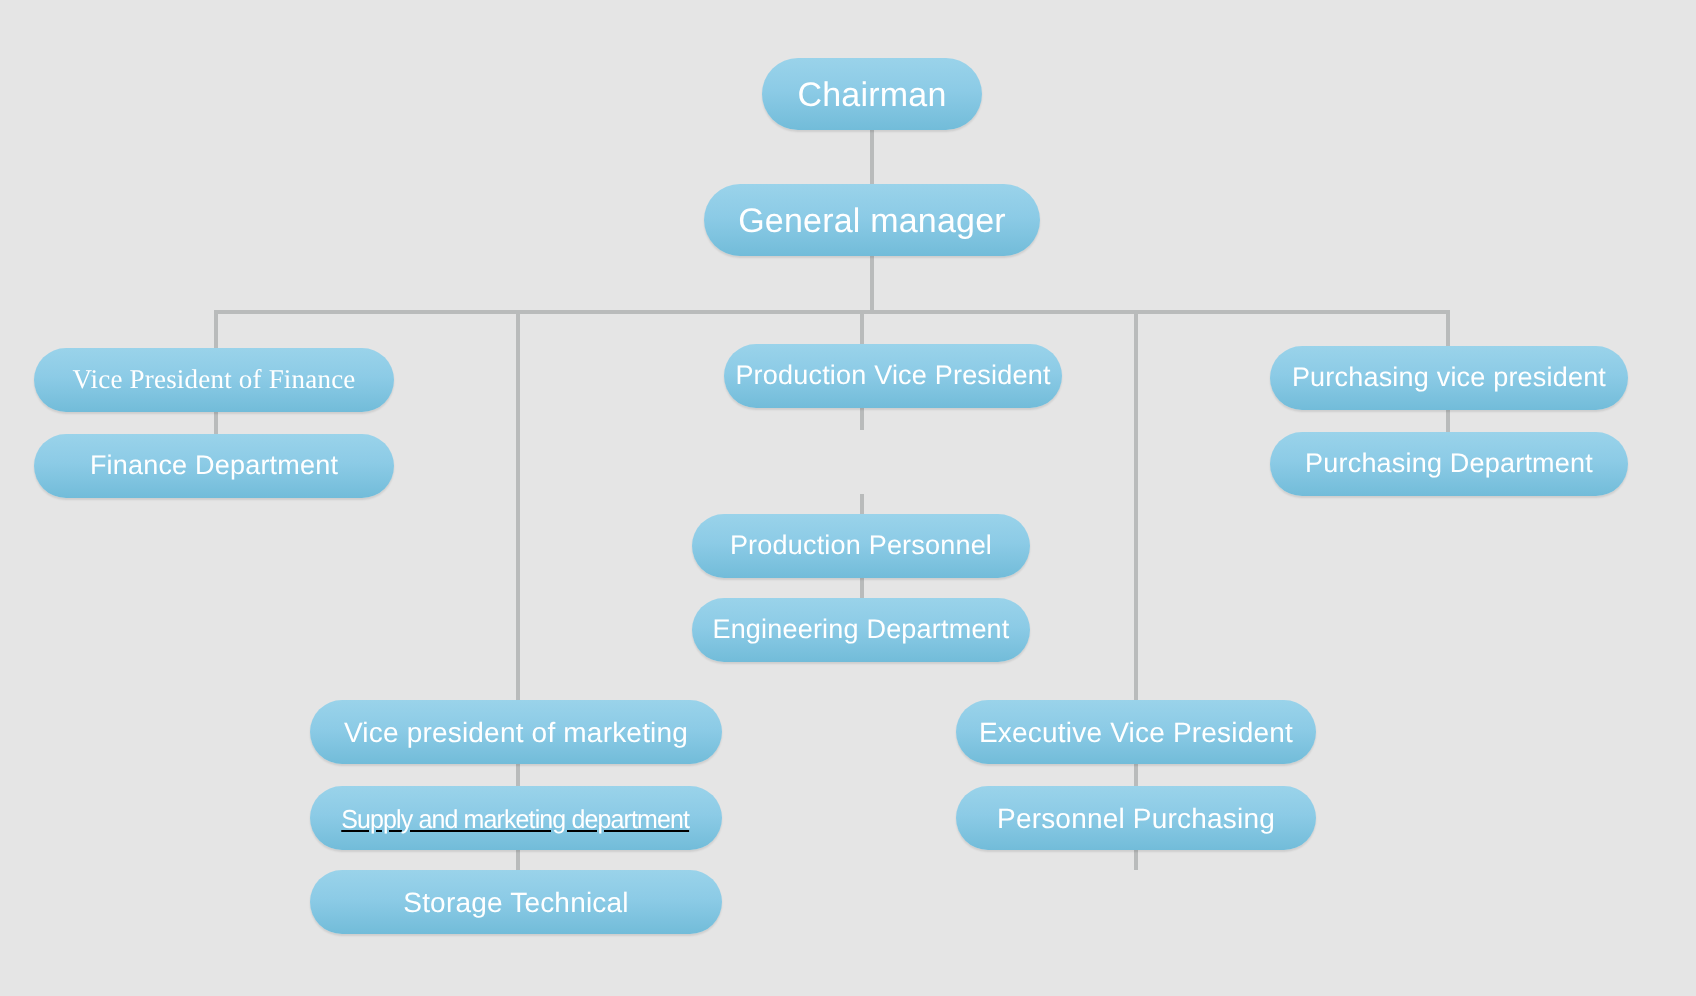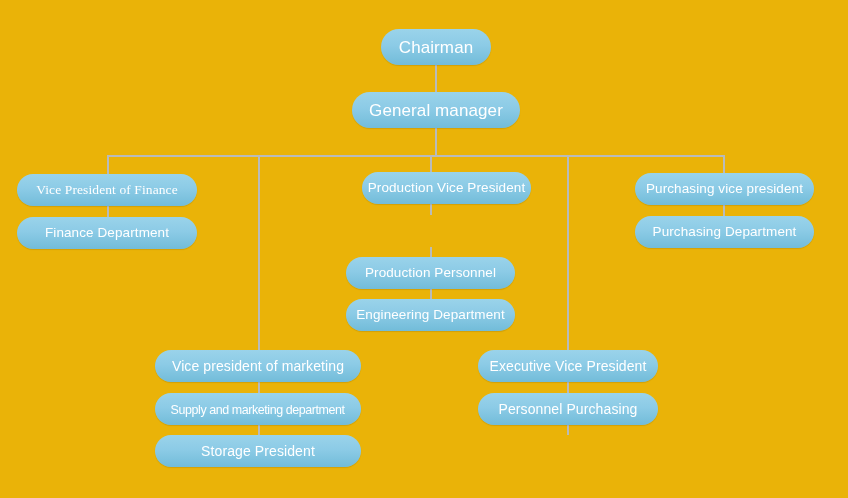--- a/index.html
+++ b/index.html
@@ -9,21 +9,21 @@
     background: #ffffff;
   }
   body {
     font-family: "Liberation Sans", sans-serif;
     -webkit-font-smoothing: antialiased;
   }
   #org-chart {
     position: relative;
     width: 848px;
     height: 498px;
-    background: #eab308;
+    background: #e5e5e5;
     overflow: hidden;
     text-align: right;
   }
 
   
   .conn {
     position: absolute;
     background: #b9bbbb;
   }
   .conn-v { width: 2px; }
@@ -122,25 +122,25 @@
   <div class="node" style="left:635px; top:173px; width:179px;">
     <span class="label">Purchasing vice president</span>
   </div>
   <div class="node" style="left:635px; top:216px; width:179px;">
     <span class="label">Purchasing Department</span>
   </div>
 
   <div class="node md" style="left:155px; top:350px; width:206px;">
     <span class="label">Vice president of marketing</span>
   </div>
-  <div class="node condensed" style="left:155px; top:393px; width:206px;">
+  <div class="node condensed" style="left:155px; top:393px; width:206px;text-decoration:underline;">
     <span class="label">Supply and marketing department</span>
   </div>
   <div class="node md" style="left:155px; top:435px; width:206px;">
-    <span class="label">Storage President</span>
+    <span class="label">Storage Technical</span>
   </div>
 
   <div class="node md" style="left:478px; top:350px; width:180px;">
     <span class="label">Executive Vice President</span>
   </div>
   <div class="node md" style="left:478px; top:393px; width:180px;">
     <span class="label">Personnel Purchasing</span>
   </div>
 
 </div>

